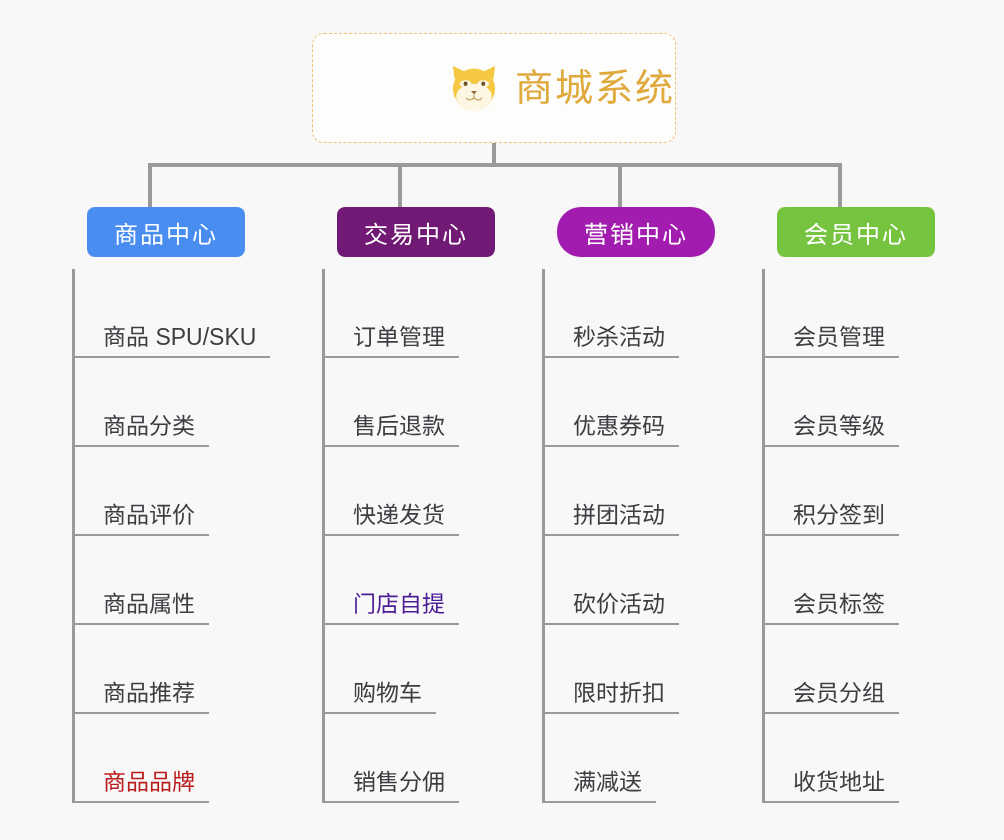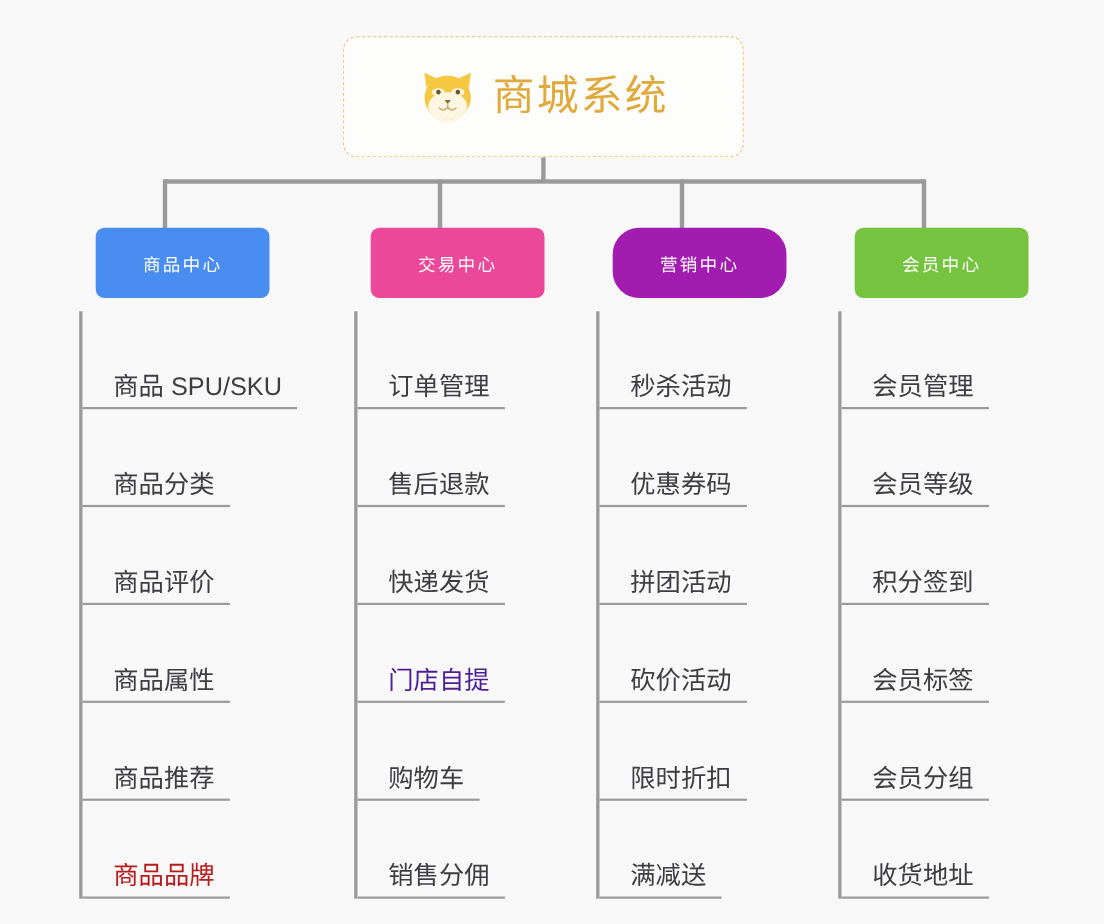--- a/index.html
+++ b/index.html
@@ -27,21 +27,21 @@
     left: 312px;
     top: 33px;
     width: 364px;
     height: 110px;
     box-sizing: border-box;
     background: #fdfdfc;
     border: 1px dashed #f0c070;
     border-radius: 12px;
     display: flex;
     align-items: center;
-    justify-content: center;
+    justify-content: flex-end;
     gap: 14px;
   }
   .root-title {
     font-size: 38px;
     color: #e0a93c;
     letter-spacing: 2px;
     line-height: 1;
     white-space: nowrap;
   }
   .shiba {
@@ -64,27 +64,27 @@
     position: absolute;
     top: 207px;
     width: 190px;
   }
   .col-1 { left: 55px; }
   .col-2 { left: 305px; }
   .col-3 { left: 525px; }
   .col-4 { left: 745px; }
 
   .cat-header {
-    height: 64px;
+    height: 50px;
     border-radius: 8px;
     display: flex;
     align-items: center;
     justify-content: center;
     color: #ffffff;
-    font-size: 16px;
+    font-size: 24px;
     letter-spacing: 2px;
     box-sizing: border-box;
     margin-left: 32px;
   }
 
   
   .branch-body {
     position: relative;
     margin-top: 12px;
     padding-top: 0;
@@ -179,21 +179,21 @@
           <span class="leaf-label" style="color: rgb(61, 61, 66); border-bottom-color: rgb(154, 154, 154);">商品推荐</span>
         </li>
         <li class="leaf">
           <span class="leaf-label" style="color: #b91c1c; border-bottom-color: rgb(154, 154, 154);">商品品牌</span>
         </li>
       </ul>
     </div>
   </div>
 
   <div class="col col-2">
-    <div class="cat-header" style="background: #ec4899; text-align: center;">交易中心</div>
+    <div class="cat-header" style="background: #701a75; text-align: center;">交易中心</div>
     <div class="branch-body">
       <div class="trunk" style="background: rgb(154, 154, 154); height: 534px;"></div>
       <ul class="leaf-list">
         <li class="leaf">
           <span class="leaf-label" style="color: rgb(61, 61, 66); border-bottom-color: rgb(154, 154, 154);">订单管理</span>
         </li>
         <li class="leaf">
           <span class="leaf-label" style="color: rgb(61, 61, 66); border-bottom-color: rgb(154, 154, 154);">售后退款</span>
         </li>
         <li class="leaf">

